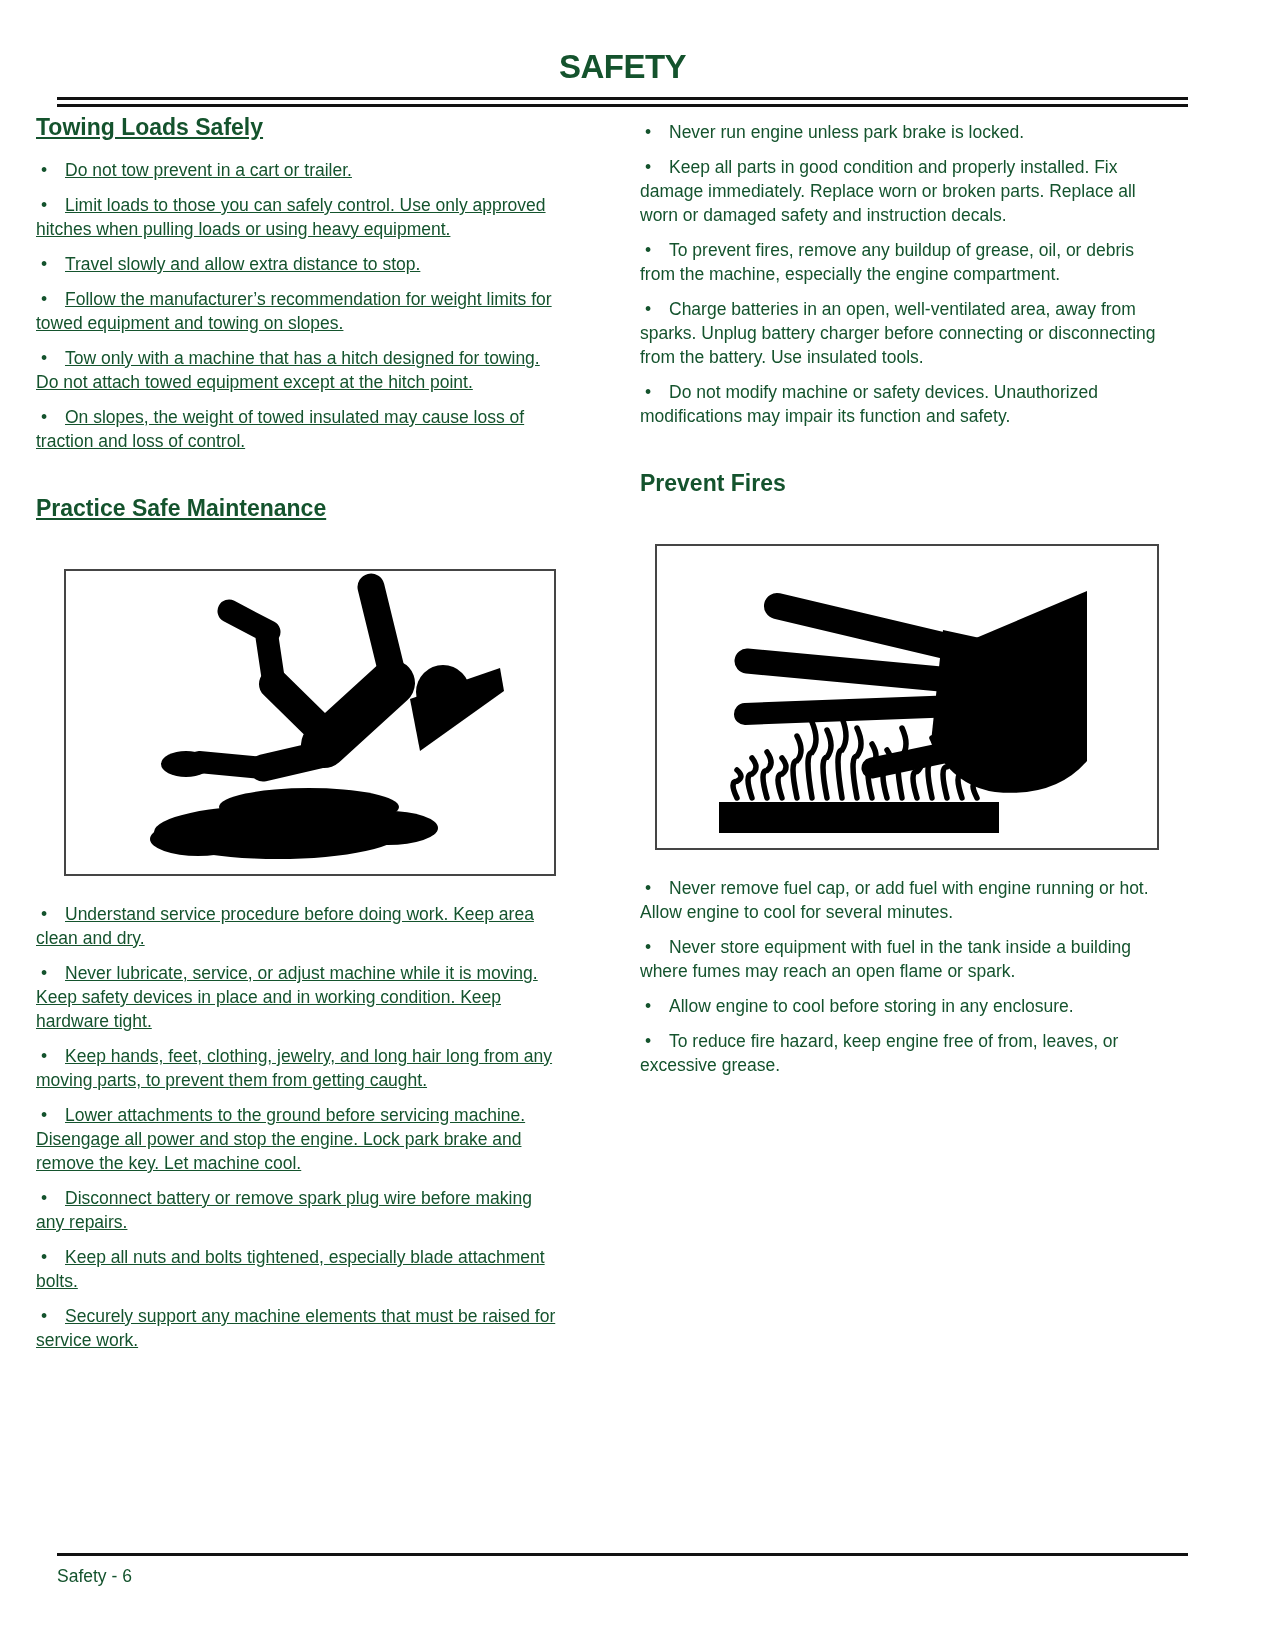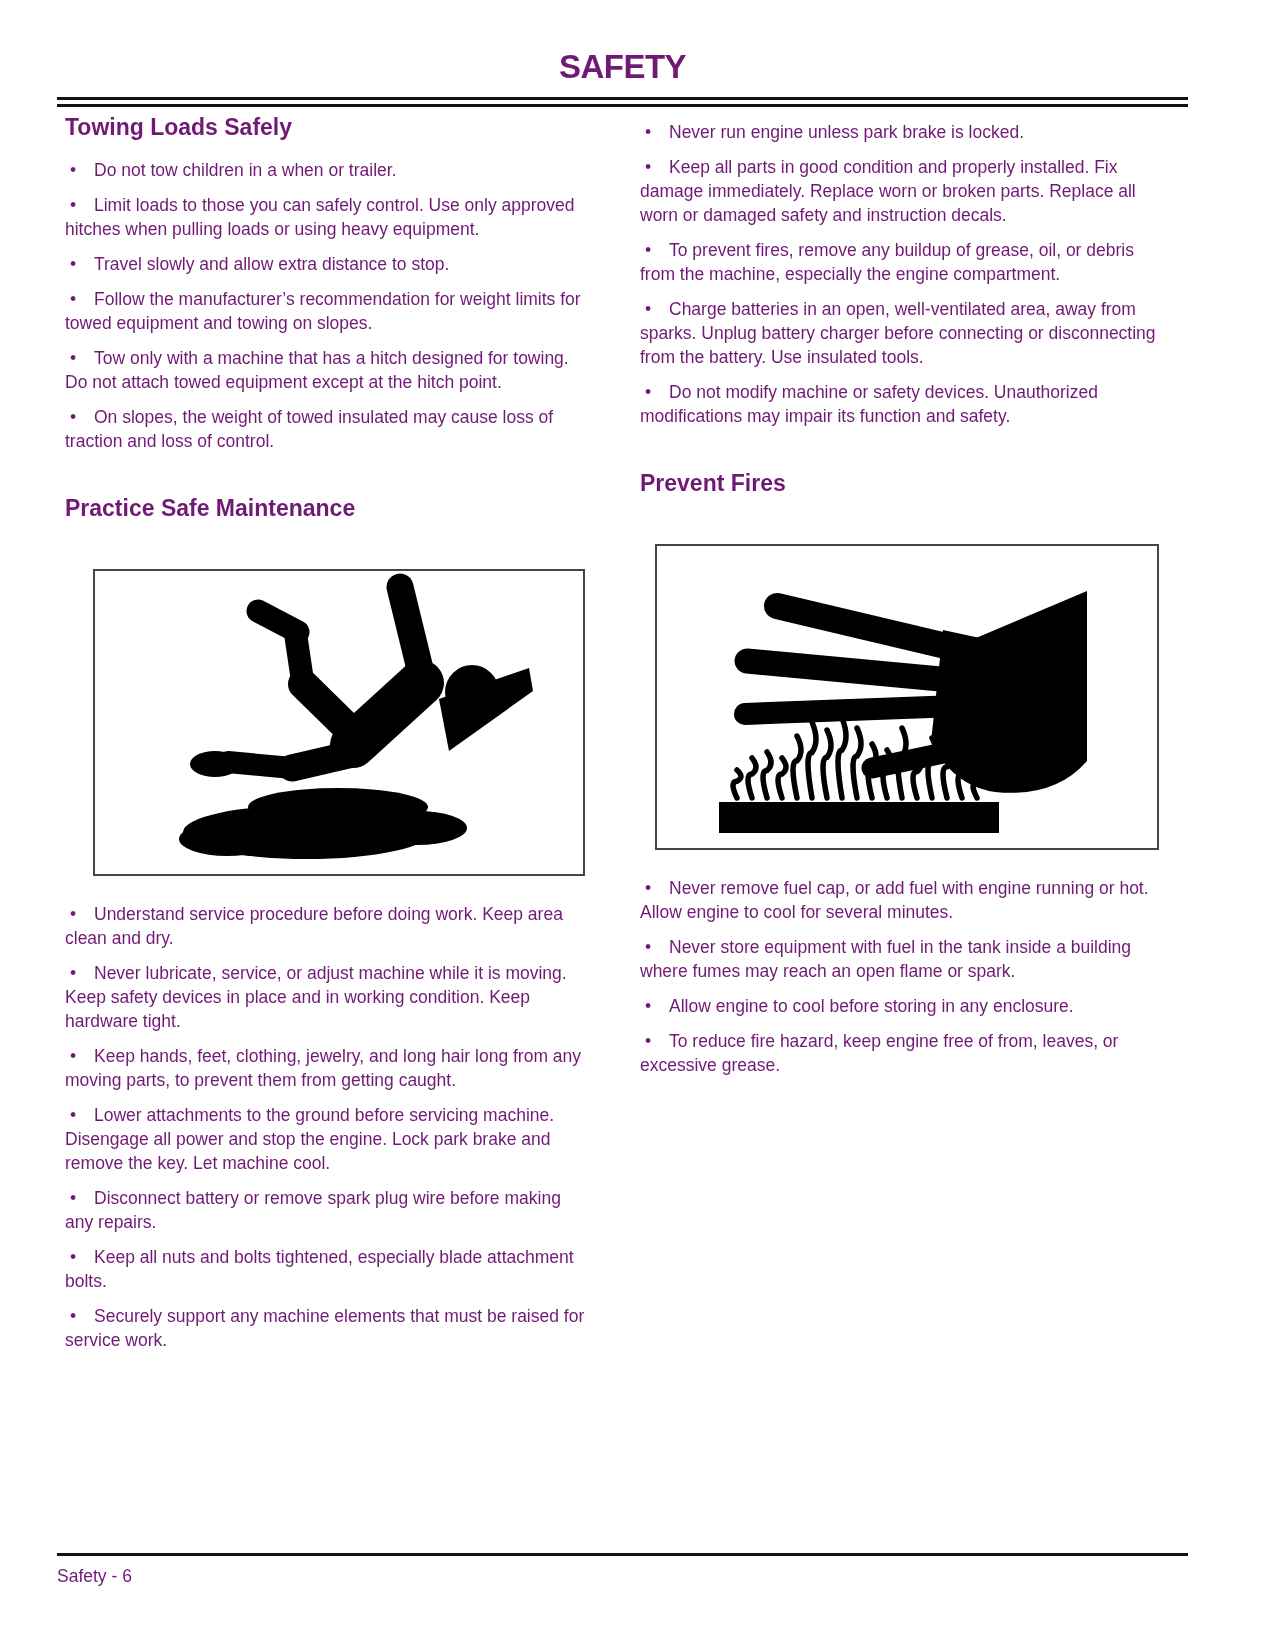--- a/index.html
+++ b/index.html
@@ -1,31 +1,31 @@
 <!DOCTYPE html>
 <html><head>
 <meta charset="utf-8">
 <style>
   html,body{margin:0;padding:0;background:#ffffff;}
   .page{
     position:relative;width:1275px;height:1650px;background:#ffffff;
-    font-family:"Liberation Sans",sans-serif;color:#701a75;overflow:hidden;
+    font-family:"Liberation Sans",sans-serif;color:#14532d;overflow:hidden;
   }
   
   .hdr-title{
     position:absolute;top:48px;left:57px;width:1131px;text-align:center;
     font-size:33px;font-weight:bold;letter-spacing:-0.5px;margin:0;
   }
   .double-rule{
     position:absolute;top:97px;left:57px;width:1131px;height:4px;
     border-top:3px solid #111;border-bottom:3px solid #111;
   }
   
   .col{position:absolute;top:112px;}
-  .col-left{left:65px;width:520px;}
+  .col-left{left:36px;width:520px;text-decoration:underline;}
   .col-right{left:640px;width:528px;padding-top:8px;}
   h2{font-size:23px;font-weight:bold;margin:0 0 16px 0;line-height:30px;}
   h2.gapped{margin-top:40px;}
   .li{margin:0 0 11px 0;font-size:17.5px;line-height:24px;}
   .dot{display:inline-block;width:29px;padding-left:5px;box-sizing:border-box;}
   
   .pict-box{
     margin:46px 0 26px 0;border:2px solid #454545;background:#fff;
     position:relative;padding:0;
   }
@@ -46,21 +46,21 @@
 <body>
 
 <div class="page">
 
   <h1 class="hdr-title">SAFETY</h1>
   <div class="double-rule"></div>
 
   <section class="col col-left">
     <h2>Towing Loads Safely</h2>
 
-    <p class="li"><span class="dot">•</span><span>Do not tow children in a when or trailer.</span></p>
+    <p class="li"><span class="dot">•</span><span>Do not tow prevent in a cart or trailer.</span></p>
     <p class="li"><span class="dot">•</span><span>Limit loads to those you can safely control. Use only approved hitches when pulling loads or using heavy equipment.</span></p>
     <p class="li"><span class="dot">•</span><span>Travel slowly and allow extra distance to stop.</span></p>
     <p class="li"><span class="dot">•</span><span>Follow the manufacturer’s recommendation for weight limits for towed equipment and towing on slopes.</span></p>
     <p class="li"><span class="dot">•</span><span>Tow only with a machine that has a hitch designed for towing. Do not attach towed equipment except at the hitch point.</span></p>
     <p class="li"><span class="dot">•</span><span>On slopes, the weight of towed insulated may cause loss of traction and loss of control.</span></p>
 
     <h2 class="gapped">Practice Safe Maintenance</h2>
 
     <figure class="pict-box maint">
       <svg viewBox="0 0 488 303">

